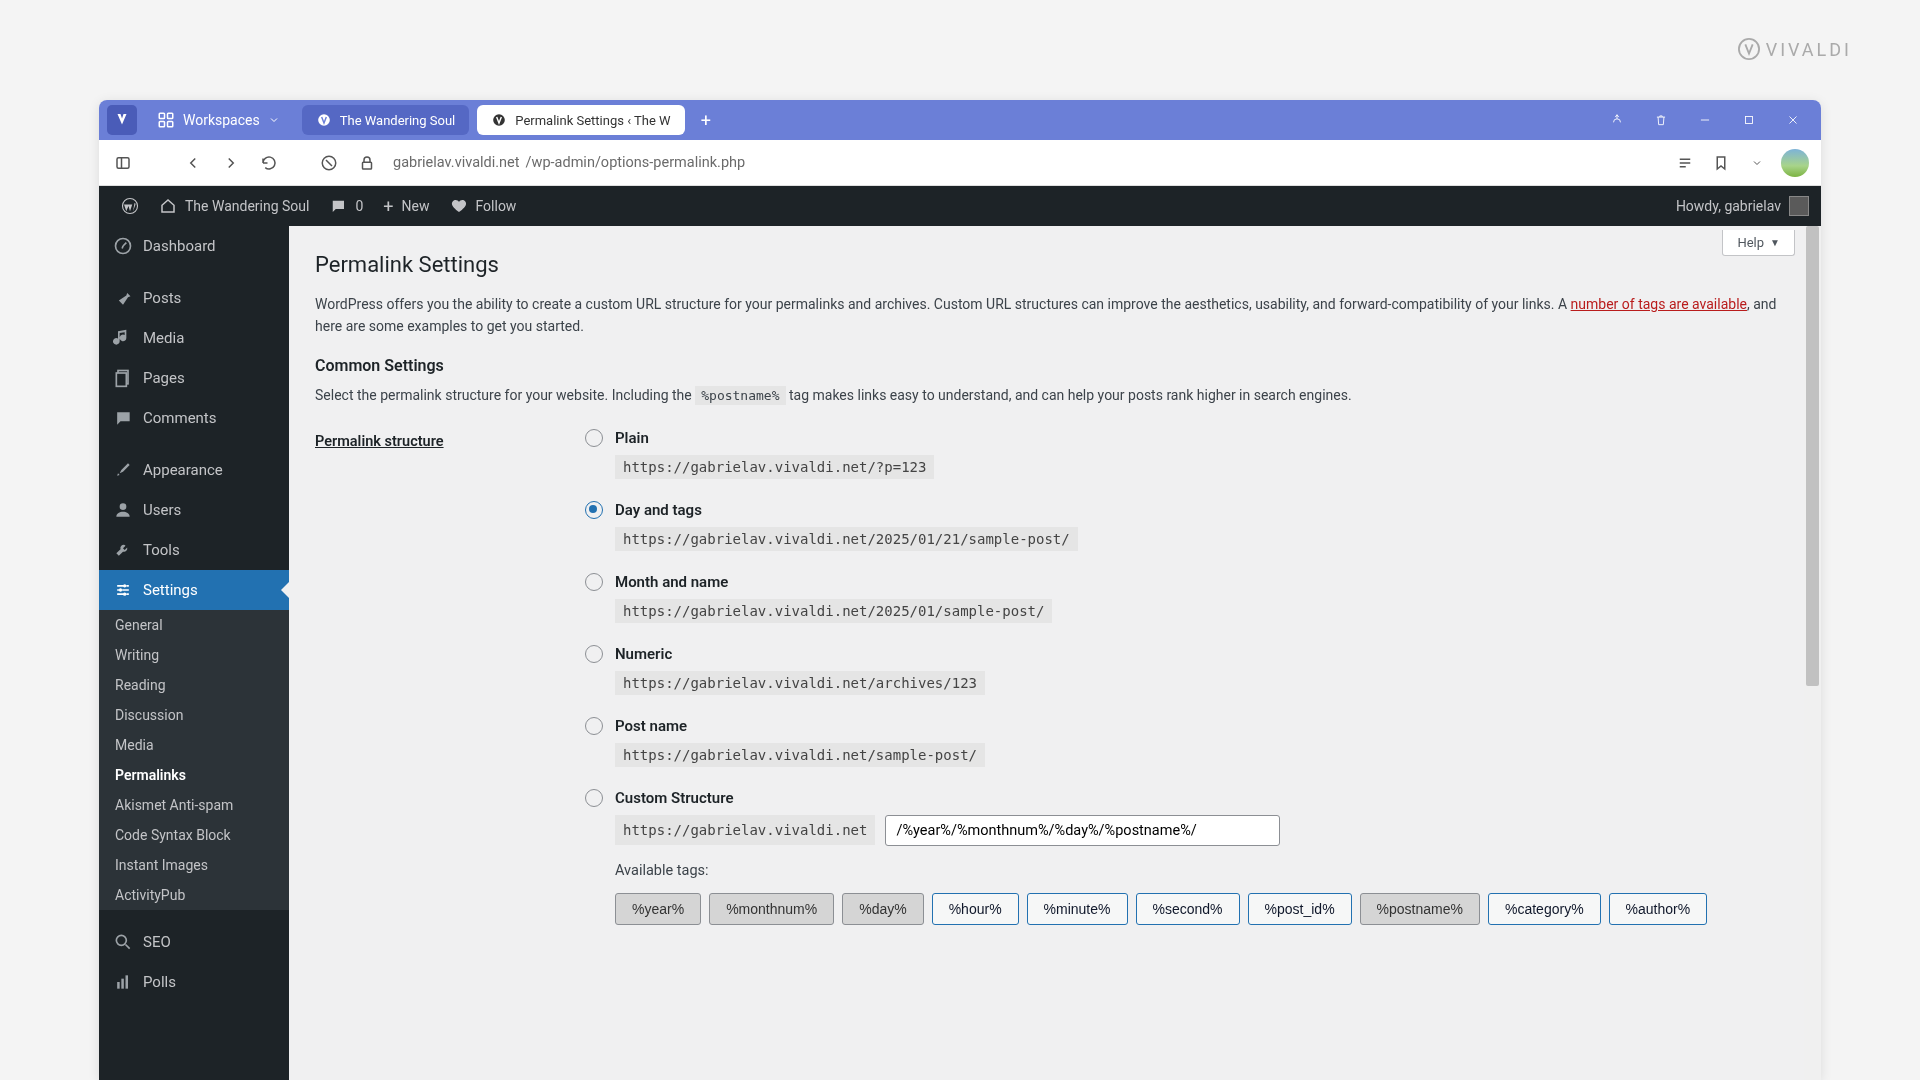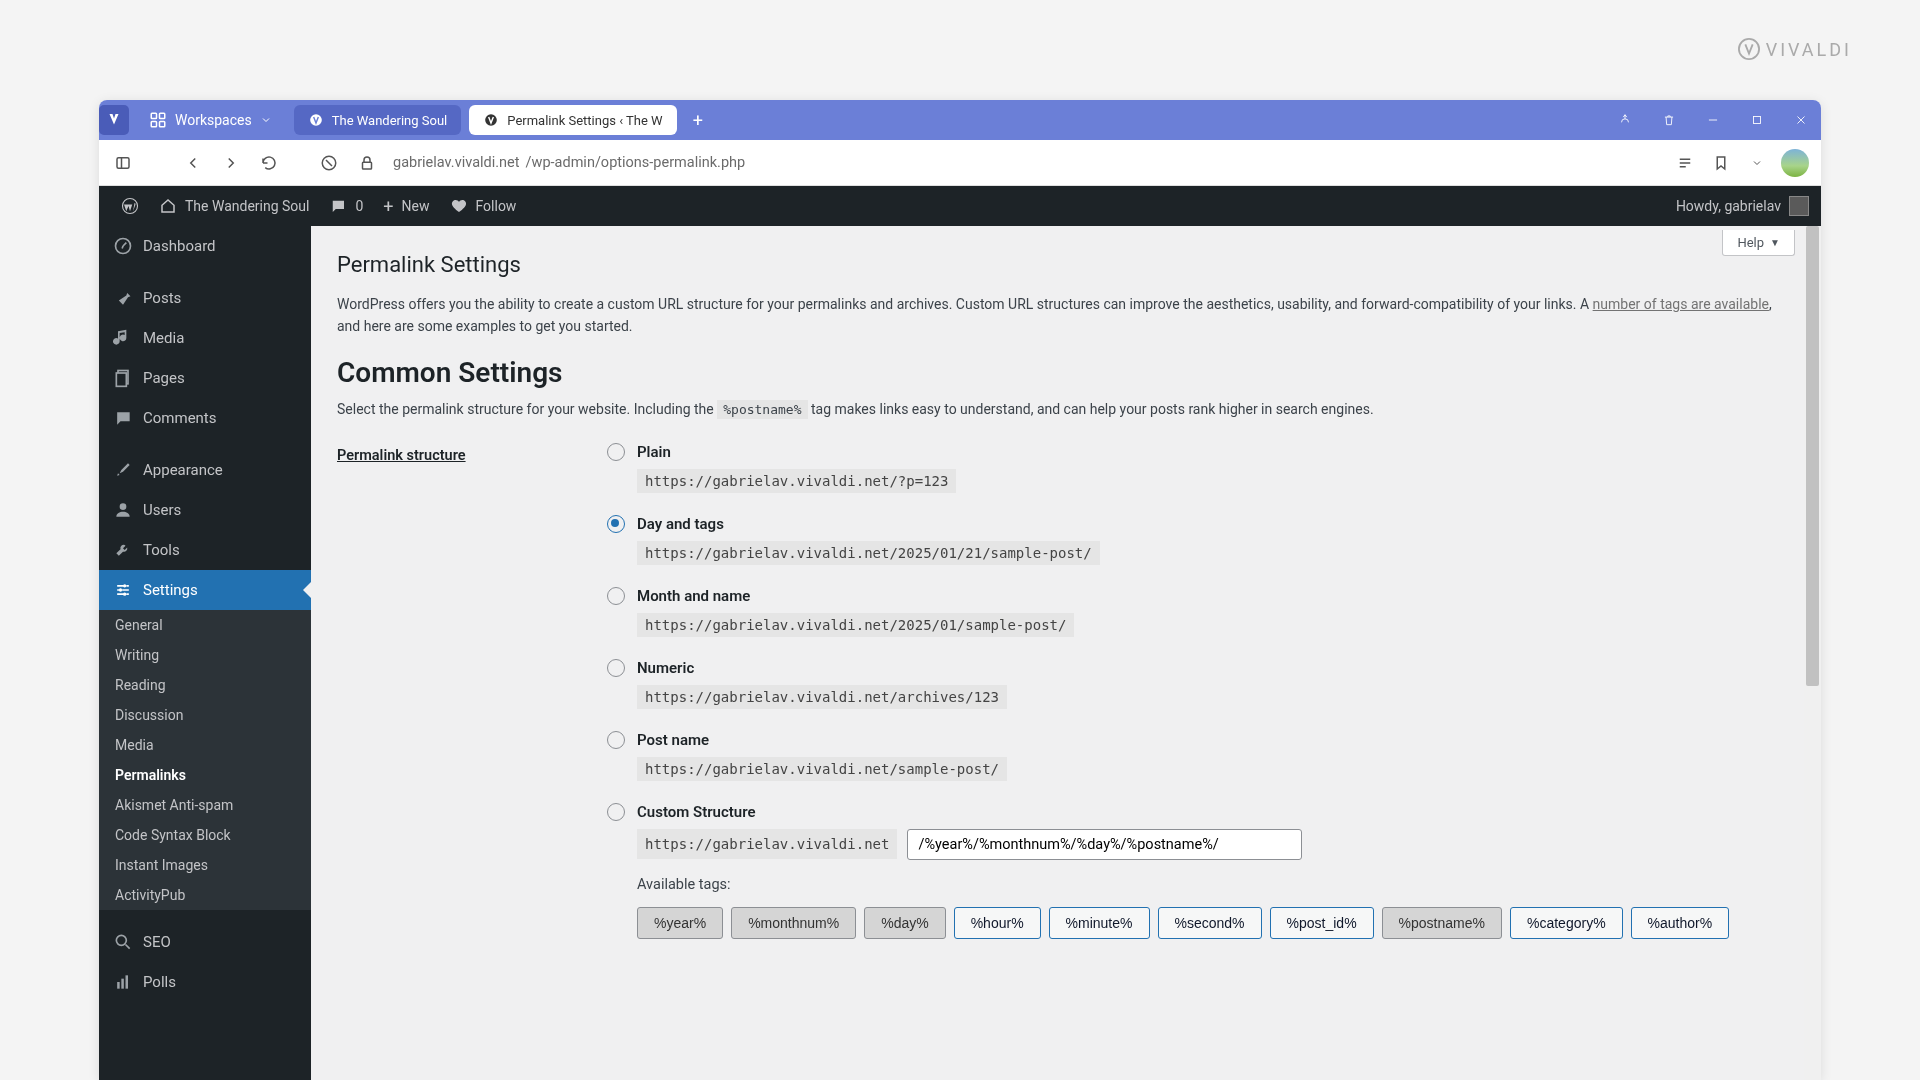--- a/index.html
+++ b/index.html
@@ -3,21 +3,21 @@
 <meta charset="utf-8">
 <style>
 * { margin: 0; padding: 0; box-sizing: border-box; }
 body { font-family: -apple-system, BlinkMacSystemFont, "Segoe UI", Roboto, sans-serif; background: #f4f4f4; width: 1920px; height: 1080px; overflow: hidden; position: relative; }
 
 .watermark { position: absolute; top: 38px; right: 68px; display: flex; align-items: center; gap: 6px; color: #aaa; font-size: 18px; letter-spacing: 3px; font-weight: 400; }
 .watermark svg { width: 22px; height: 22px; fill: #aaa; }
 
 .browser-window { position: absolute; top: 100px; left: 99px; width: 1722px; height: 980px; background: #fff; border-radius: 8px 8px 0 0; overflow: hidden; box-shadow: 0 2px 12px rgba(0,0,0,0.1); }
 
-.titlebar { height: 40px; background: #6b7fd7; display: flex; align-items: center; padding: 0 0; gap: 4px; }
+.titlebar { height: 40px; background: #6b7fd7; display: flex; align-items: center; padding: 0 8px; gap: 4px; }
 .vivaldi-btn { width: 30px; height: 30px; background: #4a5cb8; border-radius: 5px; display: flex; align-items: center; justify-content: center; }
 .vivaldi-btn svg { width: 18px; height: 18px; fill: #fff; }
 .workspaces { display: flex; align-items: center; gap: 8px; color: #fff; font-size: 14px; padding: 0 16px; }
 .workspaces svg { width: 18px; height: 18px; fill: #fff; }
 .tab { height: 30px; display: flex; align-items: center; gap: 8px; padding: 0 14px; font-size: 13px; border-radius: 6px; margin: 0 2px; }
 .tab.inactive { background: #5568c4; color: #fff; }
 .tab.active { background: #fff; color: #333; }
 .tab-icon { width: 16px; height: 16px; border-radius: 3px; display: inline-flex; align-items: center; justify-content: center; }
 .tab-icon svg { width: 14px; height: 14px; }
 .newtab { color: #fff; font-size: 18px; padding: 0 10px; }
@@ -34,37 +34,37 @@
 .profile-avatar { width: 28px; height: 28px; border-radius: 50%; background: linear-gradient(180deg, #7db3d8 0%, #a8d48a 60%, #7cb342 100%); }
 
 .wp-adminbar { height: 40px; background: #1d2327; display: flex; align-items: center; padding: 0 12px; color: #c3c4c7; font-size: 14px; }
 .wp-adminbar .item { display: flex; align-items: center; gap: 8px; padding: 0 10px; height: 100%; }
 .wp-adminbar svg { width: 18px; height: 18px; fill: #c3c4c7; }
 .wp-adminbar .right { margin-left: auto; display: flex; align-items: center; gap: 8px; }
 .wp-adminbar .mini-avatar { width: 20px; height: 20px; background: #5a5a5a; border: 1px solid #888; }
 
 .wp-body { display: flex; height: calc(100% - 126px); }
 
-.wp-sidebar { width: 212px; background: #1d2327; color: #c3c4c7; font-size: 15px; overflow-y: auto; }
+.wp-sidebar { width: 190px; background: #1d2327; color: #c3c4c7; font-size: 15px; overflow-y: auto; }
 .wp-menu-item { display: flex; align-items: center; gap: 10px; padding: 10px 14px; }
 .wp-menu-item svg { width: 20px; height: 20px; fill: #9ca2a7; }
 .wp-menu-item.active { background: #2271b1; color: #fff; position: relative; }
 .wp-menu-item.active svg { fill: #fff; }
 .wp-menu-item.active::after { content: ''; position: absolute; right: 0; top: 50%; margin-top: -8px; border: 8px solid transparent; border-right-color: #f0f0f1; }
 .wp-menu-sep { height: 12px; }
 .wp-submenu { background: #2c3338; }
 .wp-submenu-item { padding: 7px 14px 7px 16px; font-size: 14px; color: #c3c4c7; }
 .wp-submenu-item.current { color: #fff; font-weight: 600; }
 
 .wp-content { flex: 1; background: #f0f0f1; padding: 16px 26px; overflow-y: auto; position: relative; }
 .help-tab { position: absolute; top: 4px; right: 26px; background: #fff; border: 1px solid #c3c4c7; border-top: none; padding: 5px 14px; font-size: 13px; color: #50575e; border-radius: 0 0 3px 3px; display: flex; align-items: center; gap: 6px; }
 .wp-heading { font-size: 22px; font-weight: 400; color: #1d2327; margin: 10px 0 16px; }
 .wp-intro { font-size: 14px; color: #3c434a; line-height: 1.6; margin-bottom: 18px; }
-.wp-intro a { color: #737373; text-decoration: underline; }
-.wp-h2 { font-size: 28px; font-weight: 600; color: #1d2327; margin-bottom: 12px; }
+.wp-intro a { color: #b91c1c; text-decoration: underline; }
+.wp-h2 { font-size: 16px; font-weight: 600; color: #1d2327; margin-bottom: 12px; }
 .wp-desc { font-size: 14px; color: #3c434a; margin-bottom: 26px; }
 .code-tag { background: #e5e5e5; padding: 2px 6px; font-family: Consolas, Monaco, monospace; font-size: 13px; }
 
 .form-table { display: flex; gap: 120px; }
 .form-label { font-weight: 600; font-size: 14.5px; color: #1d2327; padding-top: 4px; width: 150px; text-decoration: underline; }
 .form-field { flex: 1; }
 .radio-row { margin-bottom: 22px; }
 .radio-top { display: flex; align-items: center; gap: 12px; margin-bottom: 8px; }
 .radio { width: 18px; height: 18px; border: 1.5px solid #8c8f94; border-radius: 50%; position: relative; flex-shrink: 0; }
 .radio.checked { border-color: #2271b1; }

